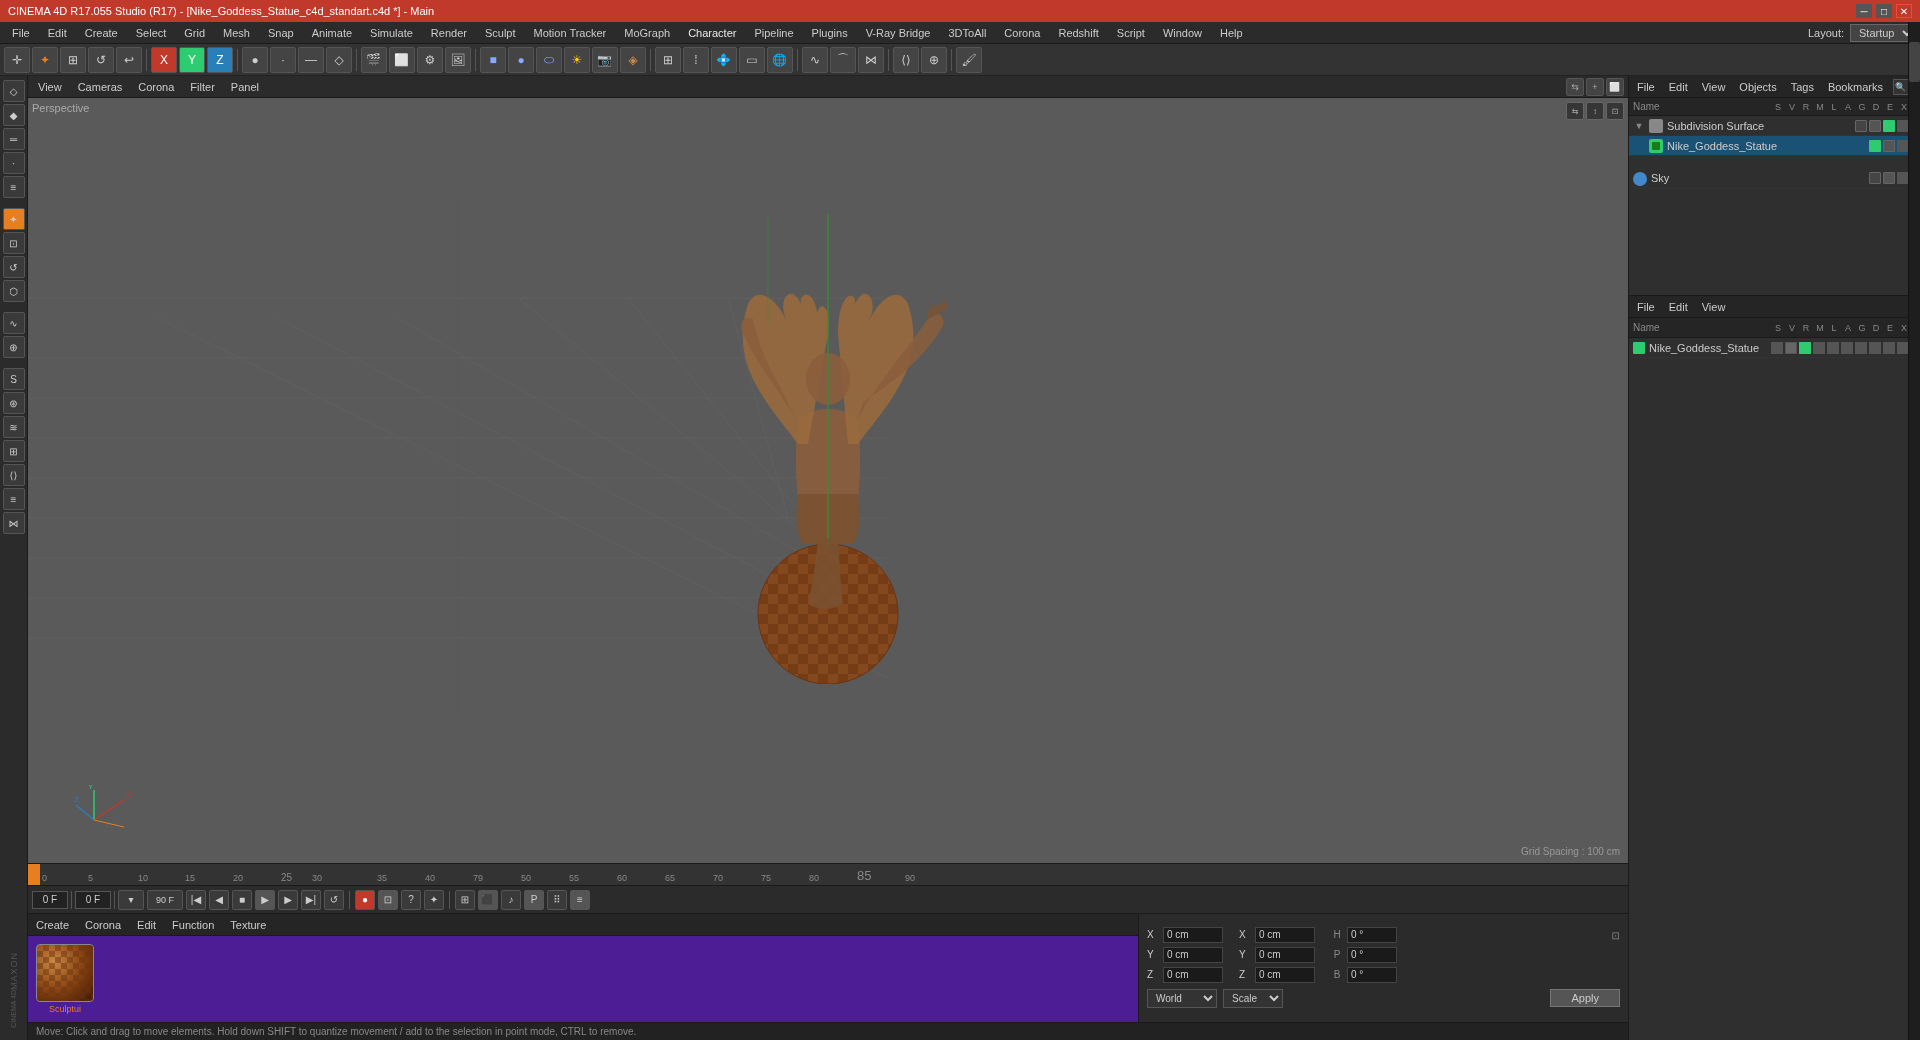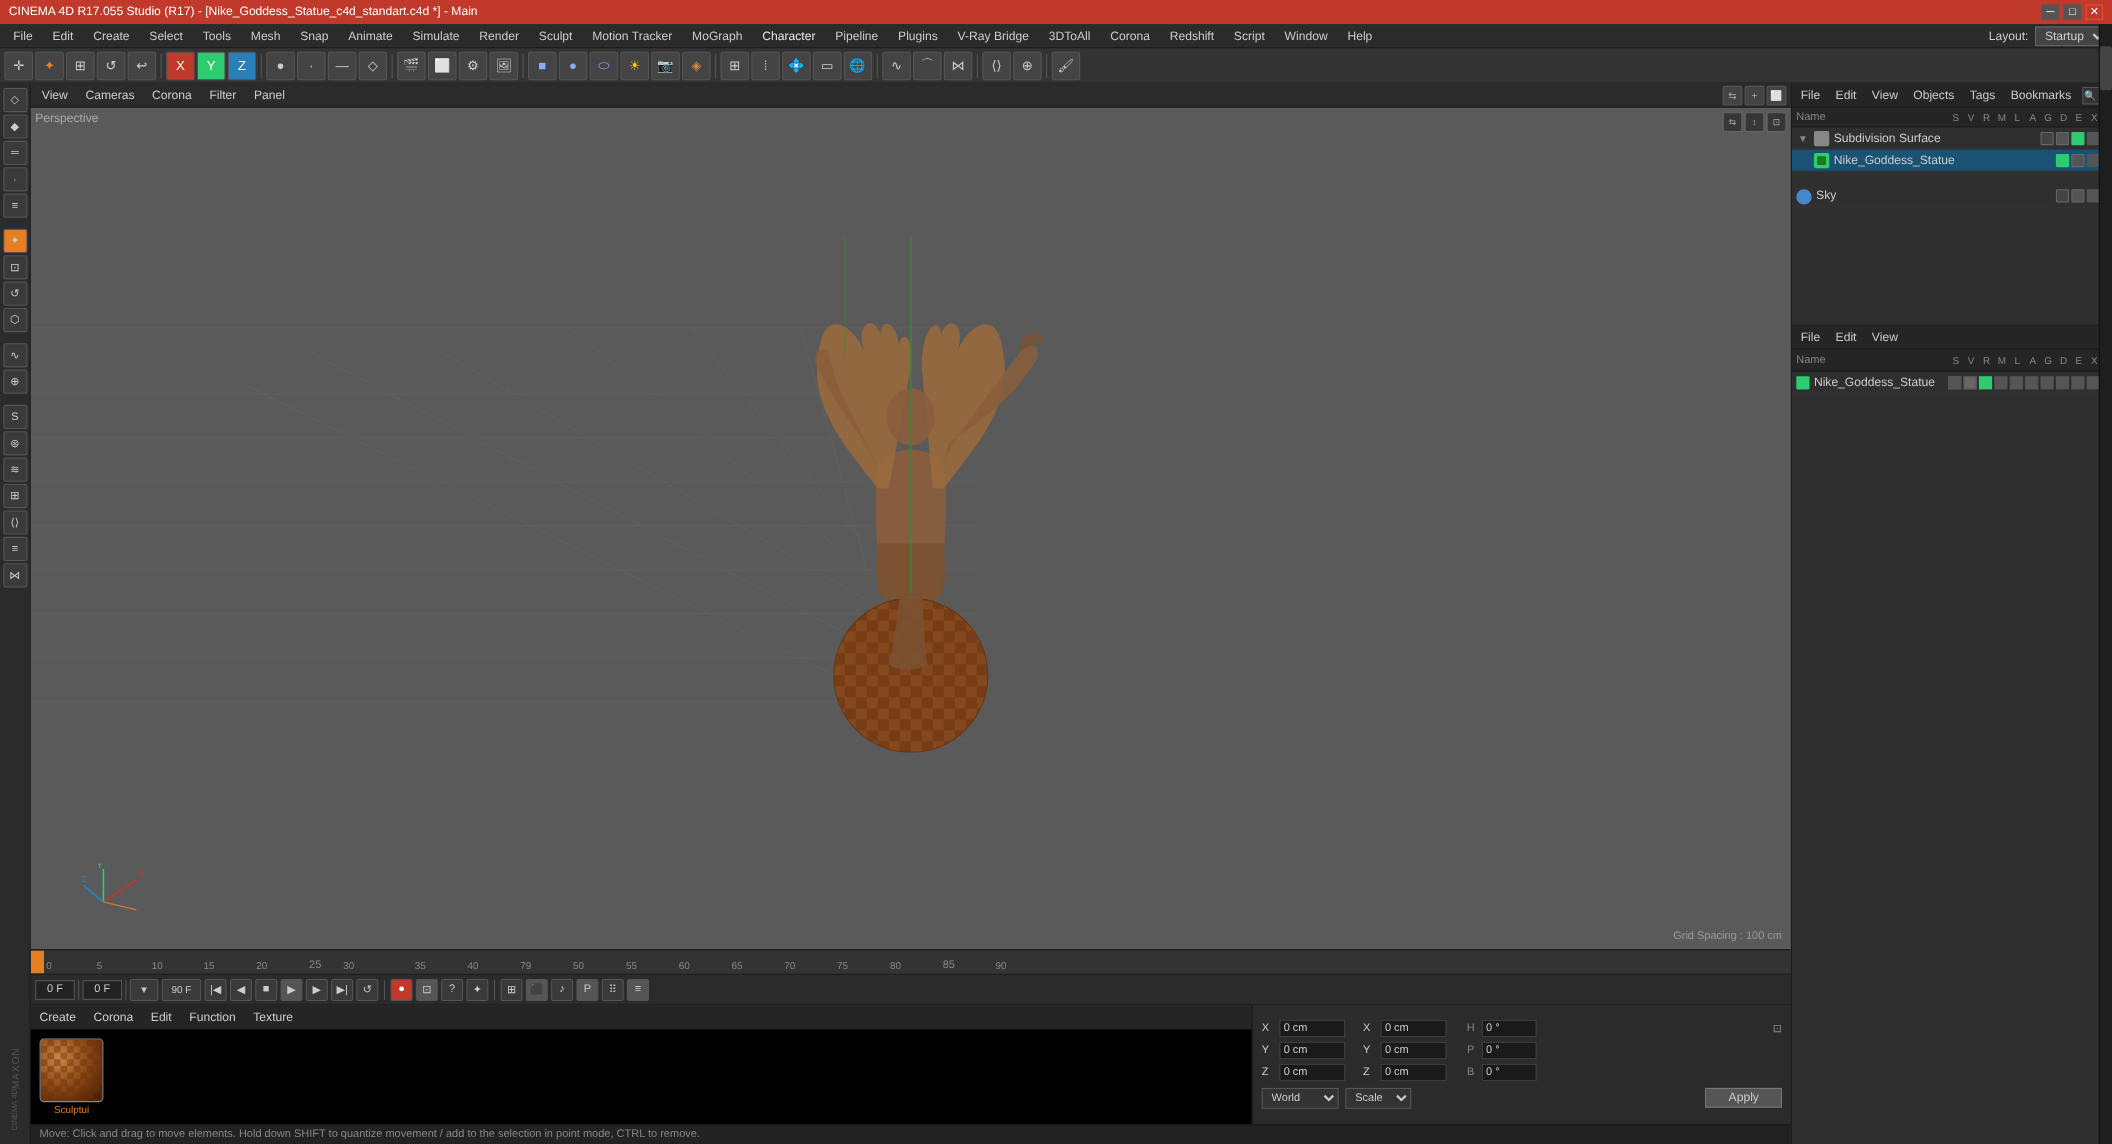--- a/index.html
+++ b/index.html
@@ -130,21 +130,21 @@
     <button class="win-btn" style="background:#555;">□</button>
     <button class="win-btn close">✕</button>
   </div>
 </div>
 
 <div id="menu-bar">
   <span class="menu-item">File</span>
   <span class="menu-item">Edit</span>
   <span class="menu-item">Create</span>
   <span class="menu-item">Select</span>
-  <span class="menu-item">Tools</span>
+  <span class="menu-item">Grid</span>
   <span class="menu-item">Mesh</span>
   <span class="menu-item">Snap</span>
   <span class="menu-item">Animate</span>
   <span class="menu-item">Simulate</span>
   <span class="menu-item">Render</span>
   <span class="menu-item">Sculpt</span>
   <span class="menu-item">Motion Tracker</span>
   <span class="menu-item">MoGraph</span>
   <span class="menu-item" style="color:#e8e8e8;">Character</span>
   <span class="menu-item">Pipeline</span>
@@ -359,21 +359,21 @@
           <span style="position:absolute;left:337px;color:#888;font-size:9px;">35</span>
           <span style="position:absolute;left:385px;color:#888;font-size:9px;">40</span>
           <span style="position:absolute;left:433px;color:#888;font-size:9px;">79</span>
           <span style="position:absolute;left:481px;color:#888;font-size:9px;">50</span>
           <span style="position:absolute;left:529px;color:#888;font-size:9px;">55</span>
           <span style="position:absolute;left:577px;color:#888;font-size:9px;">60</span>
           <span style="position:absolute;left:625px;color:#888;font-size:9px;">65</span>
           <span style="position:absolute;left:673px;color:#888;font-size:9px;">70</span>
           <span style="position:absolute;left:721px;color:#888;font-size:9px;">75</span>
           <span style="position:absolute;left:769px;color:#888;font-size:9px;">80</span>
-          <span style="position:absolute;left:817px;color:#888;font-size:10px;">85</span>
+          <span style="position:absolute;left:817px;color:#888;font-size:13px;">85</span>
           <span style="position:absolute;left:865px;color:#888;font-size:9px;">90</span>
         </div>
       </div>
     </div>
 
     <div id="playback-bar" style="height:28px;background:#2b2b2b;display:flex;align-items:center;padding:0 4px;gap:3px;border-top:1px solid #1a1a1a;">
       <input class="pb-input" type="text" value="0 F" style="width: 36px;">
       <div style="width:1px;height:18px;background:#555;"></div>
       <input class="pb-input" type="text" value="0 F" style="width: 36px;">
       <div style="width:1px;height:18px;background:#555;"></div>
@@ -411,21 +411,21 @@
       <div id="bottom-left" style="flex:1;display:flex;flex-direction:column;background:#2b2b2b;max-height:190px;">
 
         <div id="bottom-tabs" style="height:22px;background:#252525;display:flex;align-items:center;padding:0 4px;gap:8px;border-bottom:1px solid #1a1a1a;">
           <div class="bottom-tab">Create</div>
           <div class="bottom-tab">Corona</div>
           <div class="bottom-tab">Edit</div>
           <div class="bottom-tab">Function</div>
           <div class="bottom-tab">Texture</div>
         </div>
 
-        <div id="mat-area" style="flex:1;background:#000000;display:flex;align-items:flex-end;padding:8px;gap:8px;">
+        <div id="mat-area" style="flex:1;background:#4c1d95;display:flex;align-items:flex-end;padding:8px;gap:8px;">
           <div style="display:flex;flex-direction:column;align-items:center;cursor:pointer;">
             <div id="mat-preview" style="width:58px;height:58px;background:radial-gradient(circle at 30% 30%, #cc8844, #8B4513, #3d1600);border-radius:4px;border:1px solid #888;position:relative;overflow:hidden;">
 
               <div style="position:absolute;width:100%;height:100%;background-image:linear-gradient(45deg,#6B3410 25%,transparent 25%),linear-gradient(-45deg,#6B3410 25%,transparent 25%),linear-gradient(45deg,transparent 75%,#6B3410 75%),linear-gradient(-45deg,transparent 75%,#6B3410 75%);background-size:12px 12px;background-position:0 0,0 6px,6px -6px,-6px 0px;opacity:0.5;"></div>
             </div>
             <div id="mat-label" style="color:#e67e22;font-size:9px;margin-top:2px;text-align:center;">Sculptui</div>
           </div>
         </div>
       </div>
 

